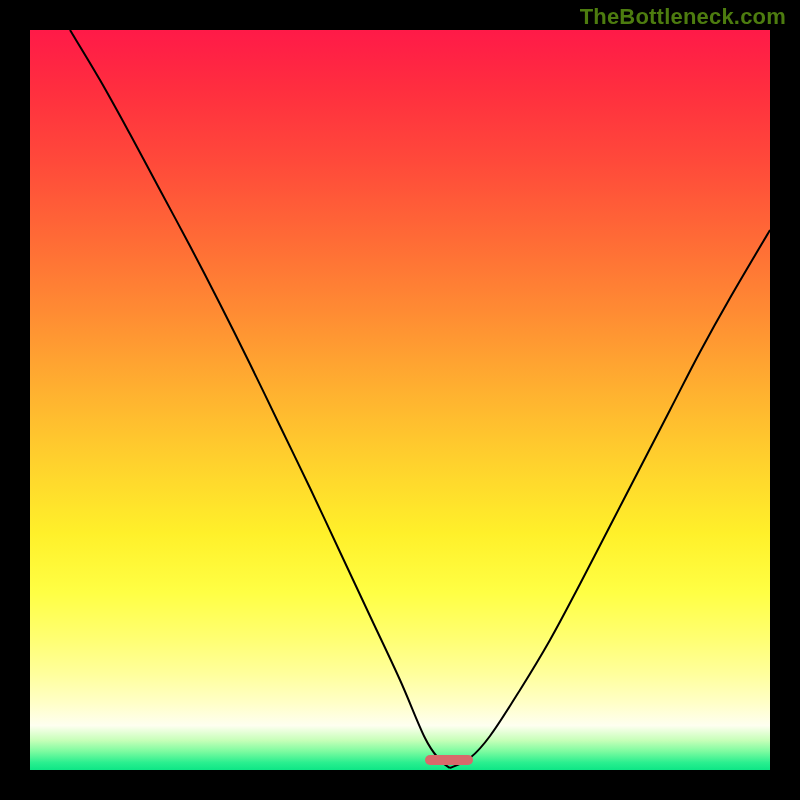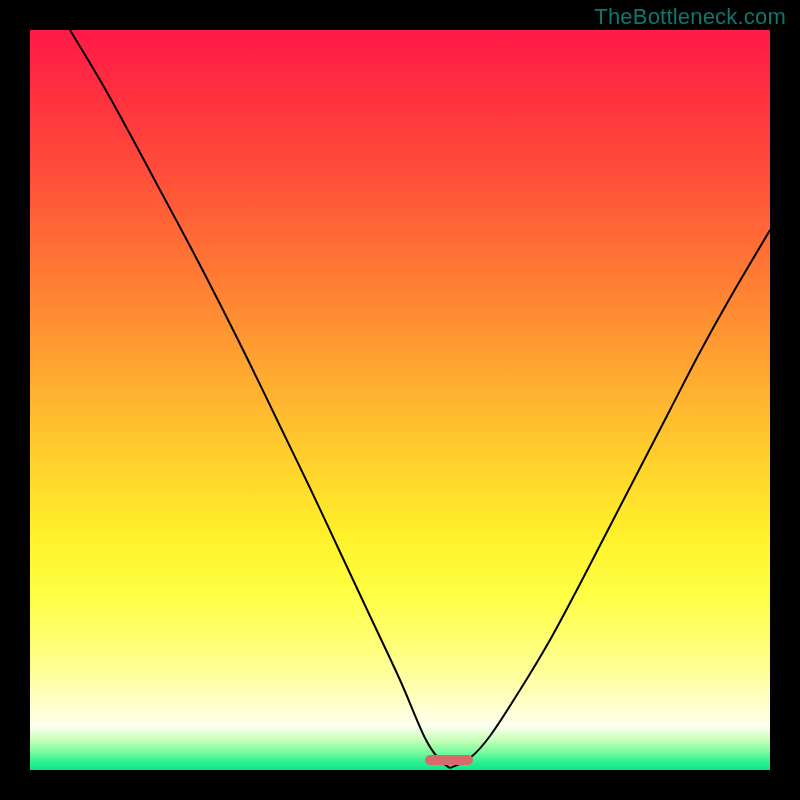--- a/index.html
+++ b/index.html
@@ -54,23 +54,23 @@
   .marker {
     position: absolute;
     height: 10px;
     border-radius: 6px;
     background: #d86a6b;
   }
   .watermark {
     position: absolute;
     top: 4px;
     right: 14px;
-    color: #0f766e;
+    color: #4d7c0f;
     font-size: 22px;
-    font-weight: 400;
+    font-weight: 700;
     letter-spacing: 0.2px;
   }
 </style>
 </head>
 <body>
 
 <div class="watermark">TheBottleneck.com</div>
 
 <div class="frame">
   <div class="gradient"></div>

